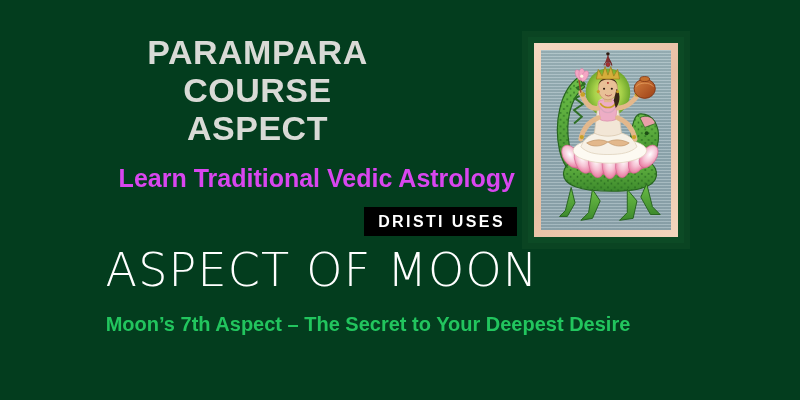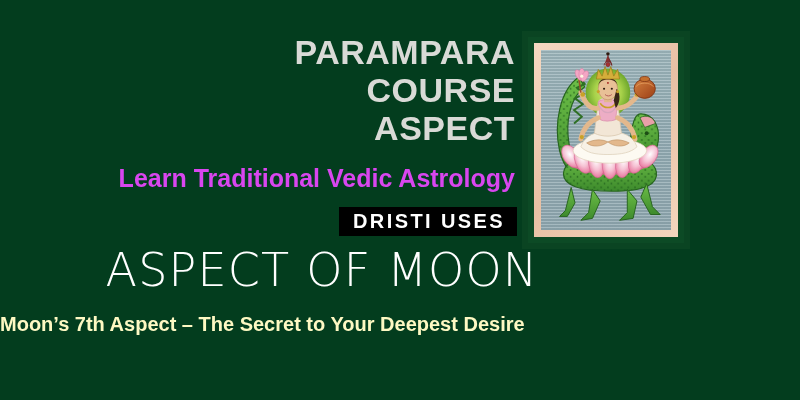--- a/index.html
+++ b/index.html
@@ -40,20 +40,21 @@
     text-align: right;
     color: #d9dad6;
     font-weight: bold;
     font-size: 34px;
     line-height: 38px;
     letter-spacing: 0.5px;
   }
   .course-heading .line {
     display: block;
     white-space: nowrap;
+    text-align: center;
   }
 
   .tagline {
     position: absolute;
     left: 0;
     top: 164px;
     width: 515px;
     text-align: right;
     color: #d946ef;
     font-weight: bold;
@@ -67,21 +68,21 @@
     left: 0;
     top: 207px;
     width: 517px;
     text-align: right;
   }
   .badge {
     display: inline-block;
     background: #000000;
     color: #ffffff;
     font-weight: bold;
-    font-size: 20px;
+    font-size: 16px;
     letter-spacing: 2.4px;
     padding: 6px 12px 6px 14px;
     line-height: 17px;
   }
 
   .main-title {
     position: absolute;
     left: 0;
     top: 244px;
     width: 644px;
@@ -94,22 +95,22 @@
     white-space: nowrap;
     font-family: "DejaVu Sans", "Liberation Sans", sans-serif;
     font-stretch: normal;
   }
 
   .subtitle {
     position: absolute;
     left: 0;
     top: 312px;
     width: 736px;
-    text-align: left;
-    color: #fef9c3;
+    text-align: center;
+    color: #22c55e;
     font-weight: bold;
     font-size: 20px;
     line-height: 25px;
     white-space: nowrap;
   }
 
   
   .artwork {
     position: absolute;
     left: 522px;

